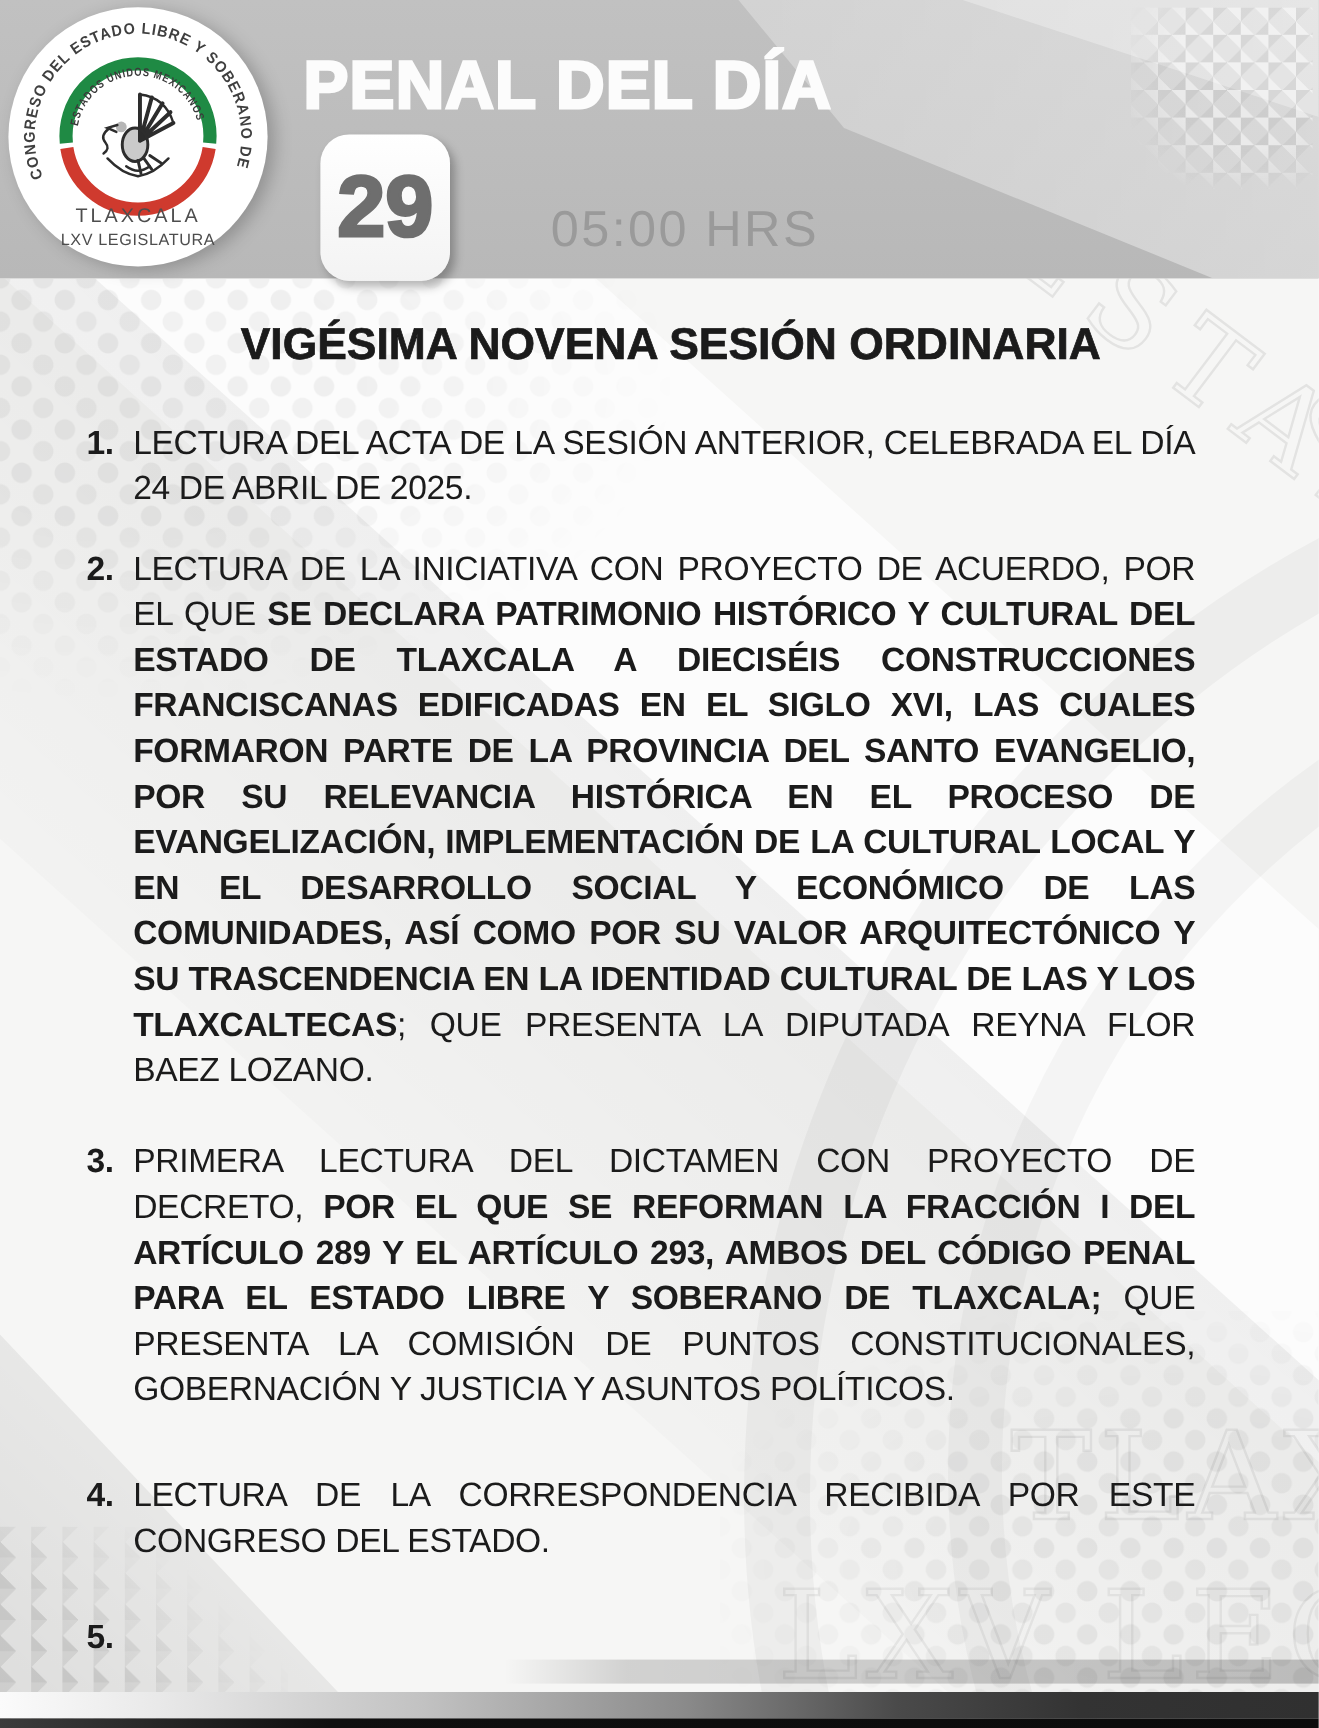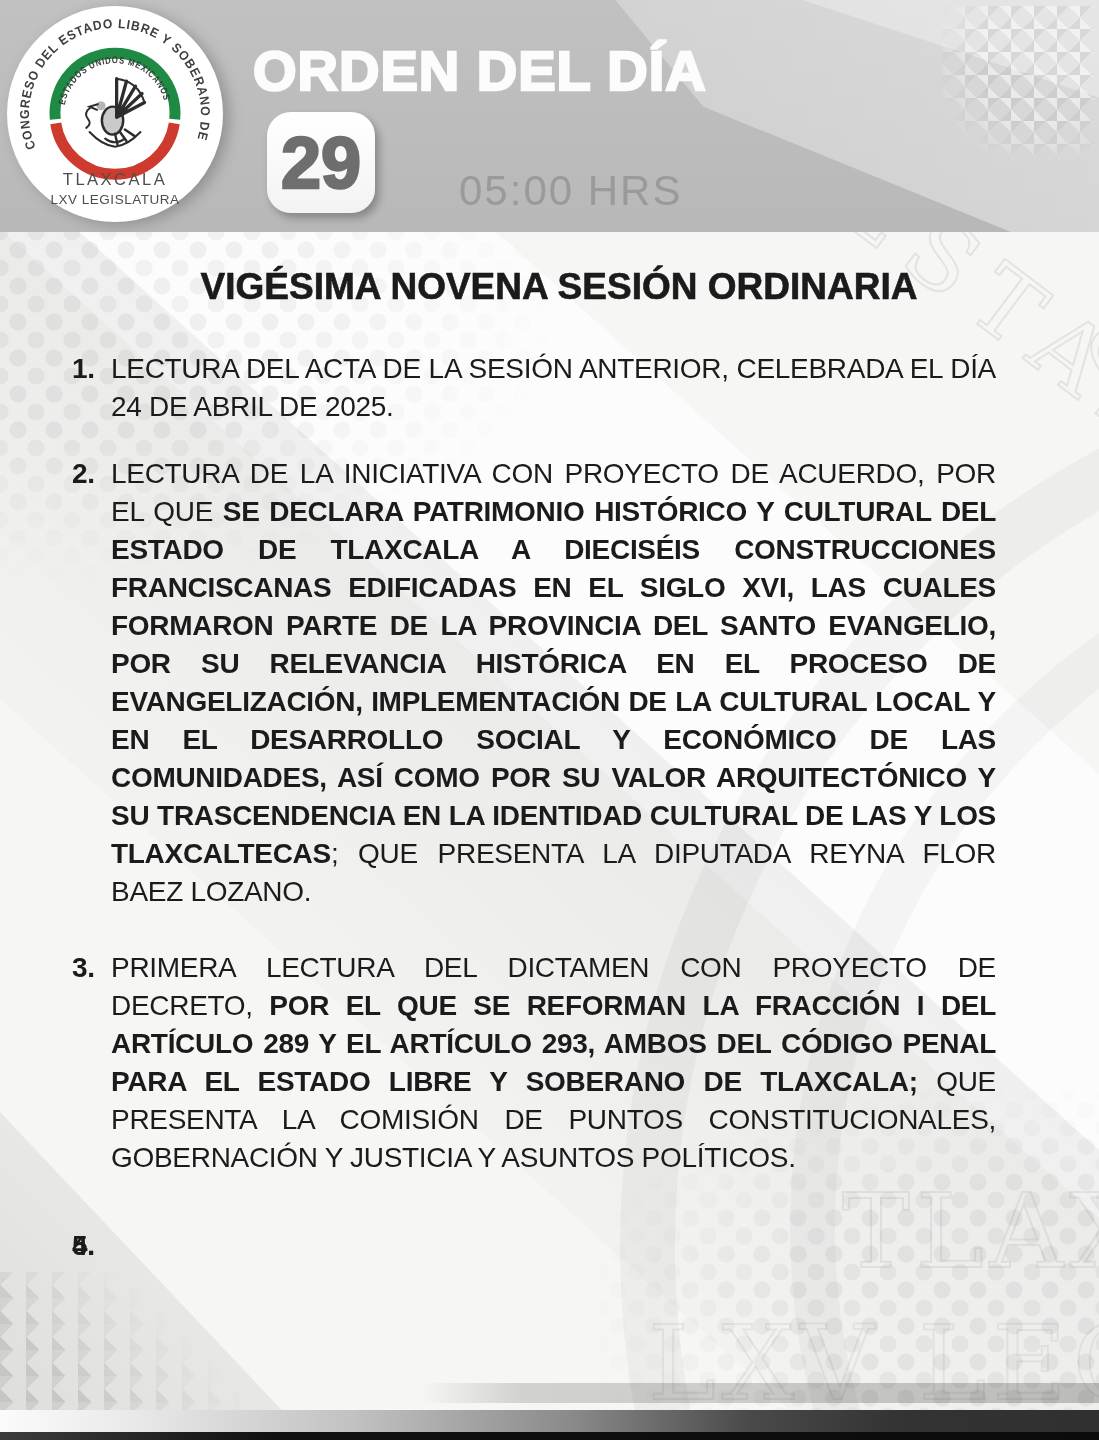--- a/index.html
+++ b/index.html
@@ -55,21 +55,21 @@
     clip-path:polygon(73% 0,100% 0,100% 42%);}
   .hdr-pyramids{position:absolute;left:942px;top:6px;width:152px;height:152px;opacity:.85;
     background-image:linear-gradient(45deg,rgba(255,255,255,.55) 25%,transparent 25% 75%,rgba(255,255,255,.55) 75%),
                      linear-gradient(-45deg,rgba(150,150,150,.20) 25%,transparent 25% 75%,rgba(150,150,150,.20) 75%);
     background-size:23px 23px;
     -webkit-mask-image:radial-gradient(ellipse at 65% 35%, #000 45%, transparent 80%);
     mask-image:radial-gradient(ellipse at 65% 35%, #000 45%, transparent 80%);}
   .logo{position:absolute;left:3px;top:2px;filter:drop-shadow(6px 3px 7px rgba(0,0,0,0.22));}
   .hdr-title{position:absolute;left:253px;top:38px;font-size:56px;font-weight:700;
     color:#fcfcfc;-webkit-text-stroke:2.5px #fcfcfc;letter-spacing:1px;white-space:nowrap;}
-  .date-badge{position:absolute;left:267px;top:112px;width:108px;height:101px;
+  .date-badge{position:absolute;left:267px;top:112px;width:108px;height:122px;
     background:linear-gradient(180deg,#ffffff,#f3f3f3);border-radius:24px;
     box-shadow:4px 5px 8px rgba(0,0,0,0.28);
     display:flex;align-items:center;justify-content:center;
     font-size:72px;font-weight:700;color:#6e6e6e;-webkit-text-stroke:2.5px #6e6e6e;}
   .date-month{position:absolute;left:397px;top:126px;font-size:44px;font-weight:700;
     color:#8a8a8a;-webkit-text-stroke:1.8px #8a8a8a;letter-spacing:3px;word-spacing:55px;white-space:nowrap;}
   .date-time{position:absolute;left:459px;top:167px;font-size:42px;font-weight:400;
     color:#9a9a9a;letter-spacing:2px;white-space:nowrap;}
   
   .content{position:absolute;left:72px;top:256px;width:924px;z-index:2;color:#1b1b1b;}
@@ -136,33 +136,33 @@
       <path d="M -21 -12 l -10 3 l 9 4" stroke-width="2.5"></path>
       <path d="M -30 -8 q -9 7 -3 14 q 5 6 -2 11" stroke-width="2.5"></path>
       <path d="M 6 22 l 8 11 M 0 24 l 3 13 M 12 19 l 12 8" stroke-width="3"></path>
       <path d="M -31 22 Q -16 38 0 40 Q 16 38 31 22" stroke-width="2.5"></path>
       <path d="M -12 30 q 12 9 24 0" stroke-width="2.5"></path>
     </g>
     <text x="112" y="183" text-anchor="middle" font-size="16.5" letter-spacing="2.5" fill="#4d4d4d">TLAXCALA</text>
     <text x="112" y="202" text-anchor="middle" font-size="13.5" letter-spacing="0.5" fill="#4d4d4d">LXV LEGISLATURA</text>
   </svg>
 
-  <div class="hdr-title">ORDEN DEL DÍA</div>
+  <div class="hdr-title">PENAL DEL DÍA</div>
   <div class="date-badge">
     <span>29</span>
   </div>
   <div class="date-time">05:00 HRS</div>
 </div>
 
 <div class="content">
   <div class="session-title">VIGÉSIMA NOVENA SESIÓN ORDINARIA</div>
   <div id="items">
       <div class="item"><span class="num">1.</span><span class="txt"><span>LECTURA DEL ACTA DE LA SESIÓN ANTERIOR, CELEBRADA EL DÍA 24 DE ABRIL DE 2025.</span></span></div>
       <div class="item"><span class="num">2.</span><span class="txt"><span>LECTURA DE LA INICIATIVA CON PROYECTO DE ACUERDO, POR EL QUE </span><span class="b">SE DECLARA PATRIMONIO HISTÓRICO Y CULTURAL DEL ESTADO DE TLAXCALA A DIECISÉIS CONSTRUCCIONES FRANCISCANAS EDIFICADAS EN EL SIGLO XVI, LAS CUALES FORMARON PARTE DE LA PROVINCIA DEL SANTO EVANGELIO, POR SU RELEVANCIA HISTÓRICA EN EL PROCESO DE EVANGELIZACIÓN, IMPLEMENTACIÓN DE LA CULTURAL LOCAL Y EN EL DESARROLLO SOCIAL Y ECONÓMICO DE LAS COMUNIDADES, ASÍ COMO POR SU VALOR ARQUITECTÓNICO Y SU TRASCENDENCIA EN LA IDENTIDAD CULTURAL DE LAS Y LOS TLAXCALTECAS</span><span>; QUE PRESENTA LA DIPUTADA REYNA FLOR BAEZ LOZANO.</span></span></div>
       <div class="item"><span class="num">3.</span><span class="txt"><span>PRIMERA LECTURA DEL DICTAMEN CON PROYECTO DE DECRETO, </span><span class="b">POR EL QUE SE REFORMAN LA FRACCIÓN I DEL ARTÍCULO 289 Y EL ARTÍCULO 293, AMBOS DEL CÓDIGO PENAL PARA EL ESTADO LIBRE Y SOBERANO DE TLAXCALA;</span><span> QUE PRESENTA LA COMISIÓN DE PUNTOS CONSTITUCIONALES, GOBERNACIÓN Y JUSTICIA Y ASUNTOS POLÍTICOS.</span></span></div>
-      <div class="item"><span class="num">4.</span></div>
+      <div class="item"><span class="num">4.</span><span class="txt"><span>LECTURA DE LA CORRESPONDENCIA RECIBIDA POR ESTE CONGRESO DEL ESTADO.</span></span></div>
       <div class="item"><span class="num">5.</span></div>
     </div>
 </div>
 
 <div class="band5"></div>
 <div class="footer-bar"></div>
 <div class="footer-strip"></div>
 
 </body></html>

